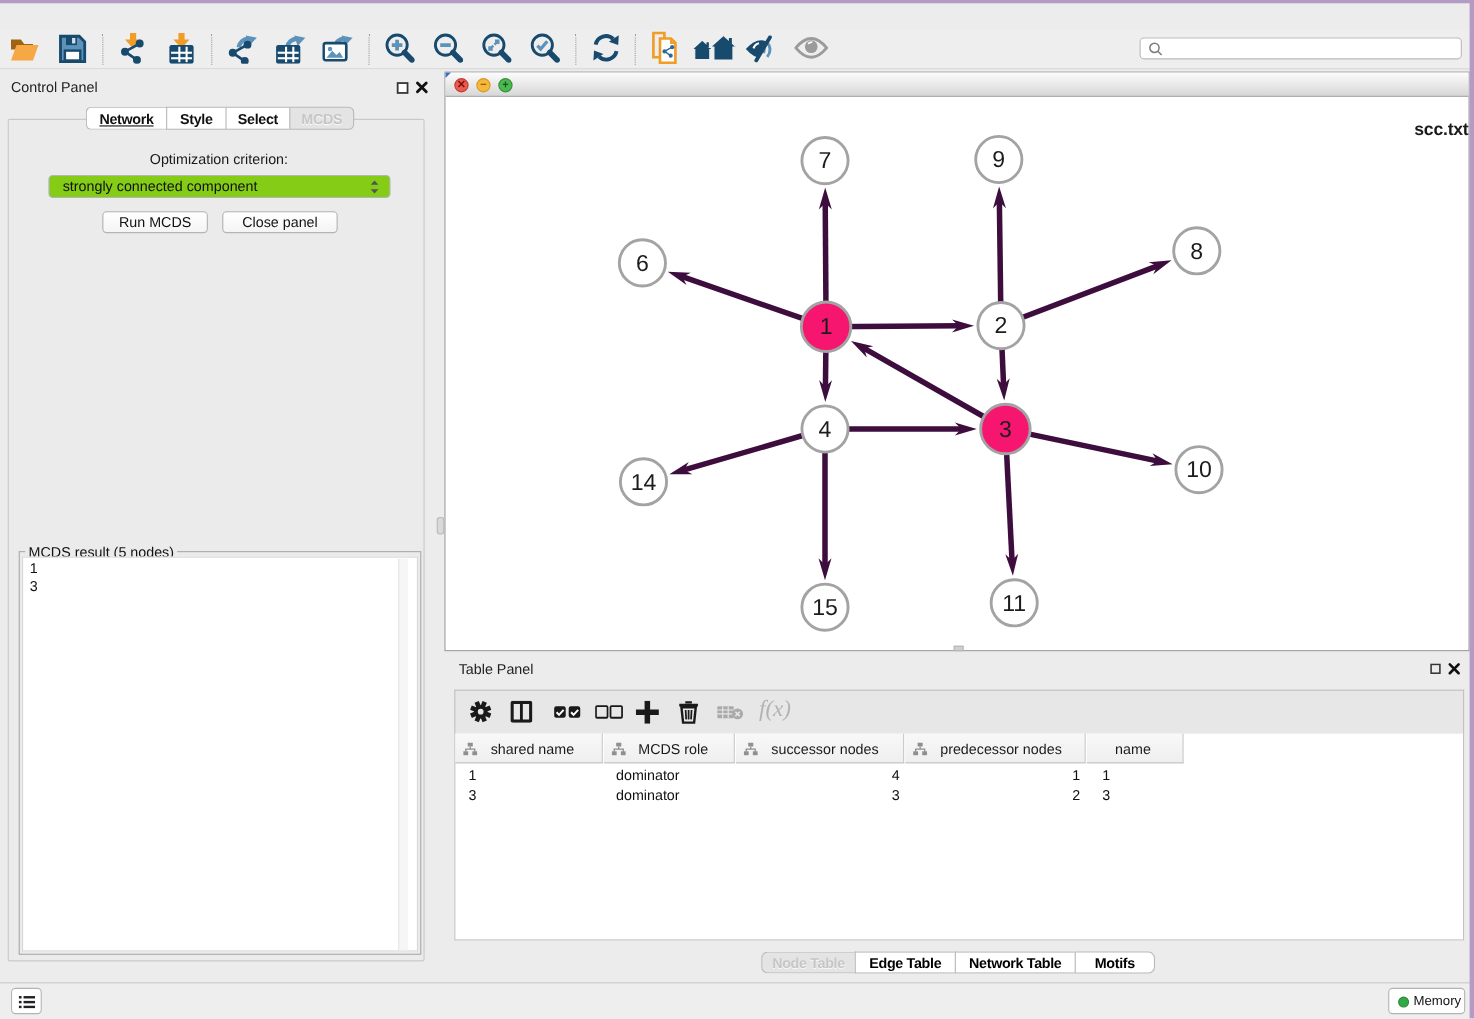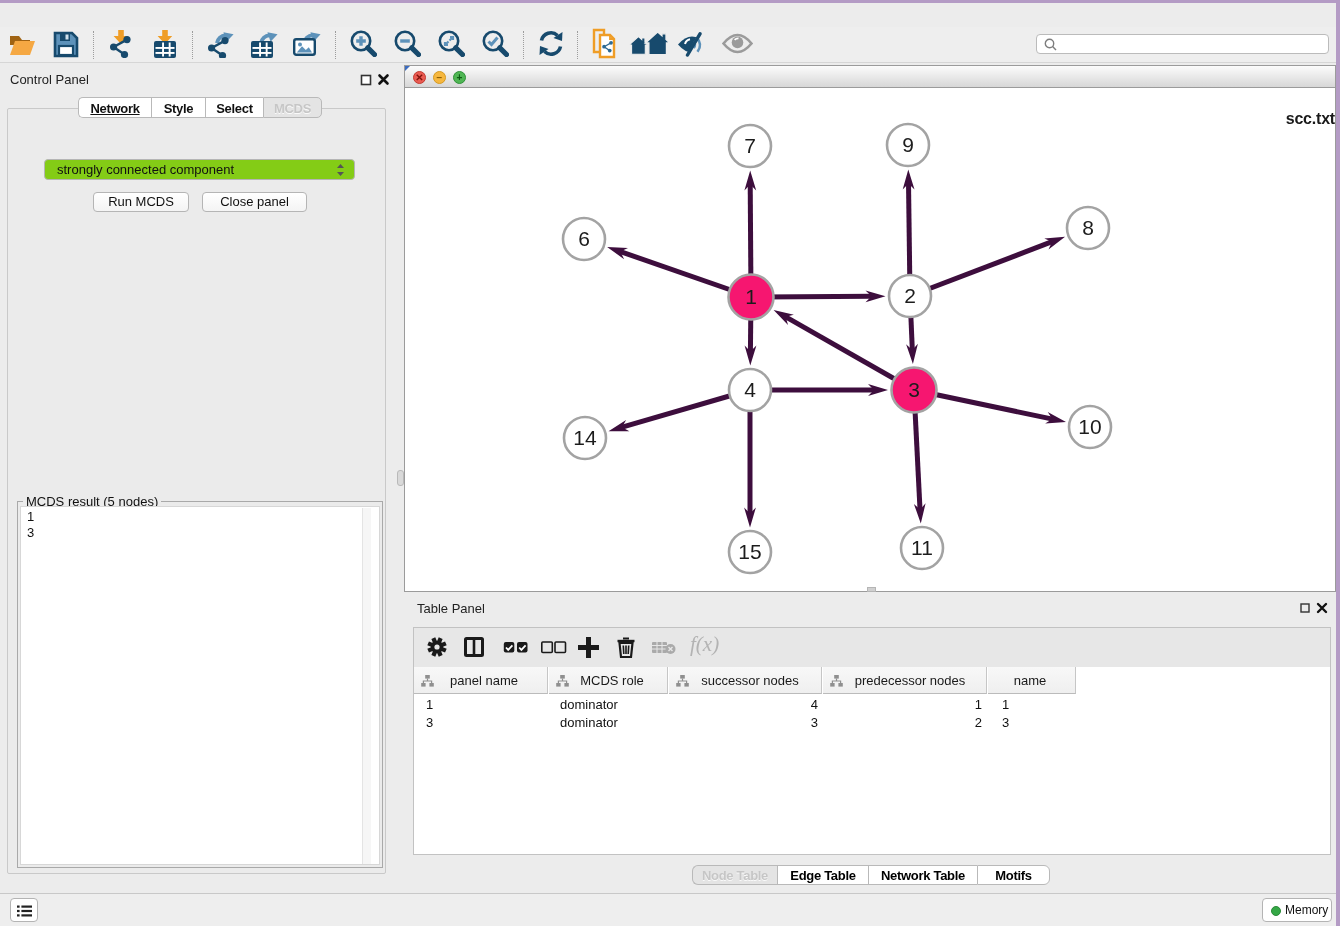--- a/index.html
+++ b/index.html
@@ -198,20 +198,21 @@
         <rect x="1.5" y="1.5" width="9" height="9" fill="#fff" stroke="#333" stroke-width="1.6"></rect>
       </svg>
   <svg style="position:absolute;left:377px;top:10px" width="13" height="13">
         <path d="M2.5,2.5 L10.5,10.5 M10.5,2.5 L2.5,10.5" stroke="#111" stroke-width="2.6" stroke-linecap="round"></path>
       </svg>
   <div id="cpcontent"></div>
   <div class="ctab" style="left:78px;width:73px;border-radius:5px 0 0 5px;text-decoration:underline;">Network</div>
       <div class="ctab" style="left:151px;width:54px;">Style</div>
       <div class="ctab" style="left:205px;width:58px;">Select</div>
       <div class="ctab sel" style="left:263px;width:59px;border-radius:0 5px 5px 0;border-right:1px solid #b9b9b9;">MCDS</div>
+  <div id="optlabel">Optimization criterion:</div>
   <div id="dropdown">strongly connected component
     <svg style="position:absolute;right:9px;top:3px" width="9" height="14" viewBox="0 0 9 14">
           <path d="M1,5 L4.5,1 L8,5 Z M1,9 L4.5,13 L8,9 Z" fill="#555"></path>
         </svg>
   </div>
   <div class="btn" style="left:93px;width:96px">Run MCDS</div>
   <div class="btn" style="left:202px;width:105px">Close panel</div>
   <div id="fieldset">
     <div id="legend">MCDS result (5 nodes)</div>
     <div id="resultbox">1<br>3<div id="rscroll"></div></div>
@@ -346,21 +347,21 @@
       <path d="M16.5,6 l4,4 m0,-4 l-4,4" stroke="#e7e7e7" stroke-width="1.4"></path>
     </svg>
     <div style="position:absolute;left:690px;top:632px;font-family:'Liberation Serif',serif;font-style:italic;font-size:21px;color:#b3b3b3">f(x)</div>
 <div class="th" style="left:414px;width:134px"></div>
     <svg style="position:absolute;left:421px;top:675px" width="13" height="12" viewBox="0 0 13 12">
 <rect x="4.2" y="0" width="4.6" height="3.6" fill="#8f8f8f"></rect>
       <path d="M6.5,3.6 V6 M2.4,8.4 V6 H10.6 V8.4" stroke="#8f8f8f" stroke-width="1.2" fill="none"></path>
 <rect x="0.2" y="8" width="4.4" height="3.6" fill="#8f8f8f"></rect>
       <rect x="8.4" y="8" width="4.4" height="3.6" fill="#8f8f8f"></rect>
     </svg>
-    <div class="thl" style="left:414px;width:140px">panel name</div>
+    <div class="thl" style="left:414px;width:140px">shared name</div>
     <div class="th" style="left:549px;width:119px"></div>
     <svg style="position:absolute;left:556px;top:675px" width="13" height="12" viewBox="0 0 13 12">
 <rect x="4.2" y="0" width="4.6" height="3.6" fill="#8f8f8f"></rect>
       <path d="M6.5,3.6 V6 M2.4,8.4 V6 H10.6 V8.4" stroke="#8f8f8f" stroke-width="1.2" fill="none"></path>
 <rect x="0.2" y="8" width="4.4" height="3.6" fill="#8f8f8f"></rect>
       <rect x="8.4" y="8" width="4.4" height="3.6" fill="#8f8f8f"></rect>
     </svg>
     <div class="thl" style="left:542px;width:140px">MCDS role</div>
     <div class="th" style="left:669px;width:153px"></div>
     <svg style="position:absolute;left:676px;top:675px" width="13" height="12" viewBox="0 0 13 12">

